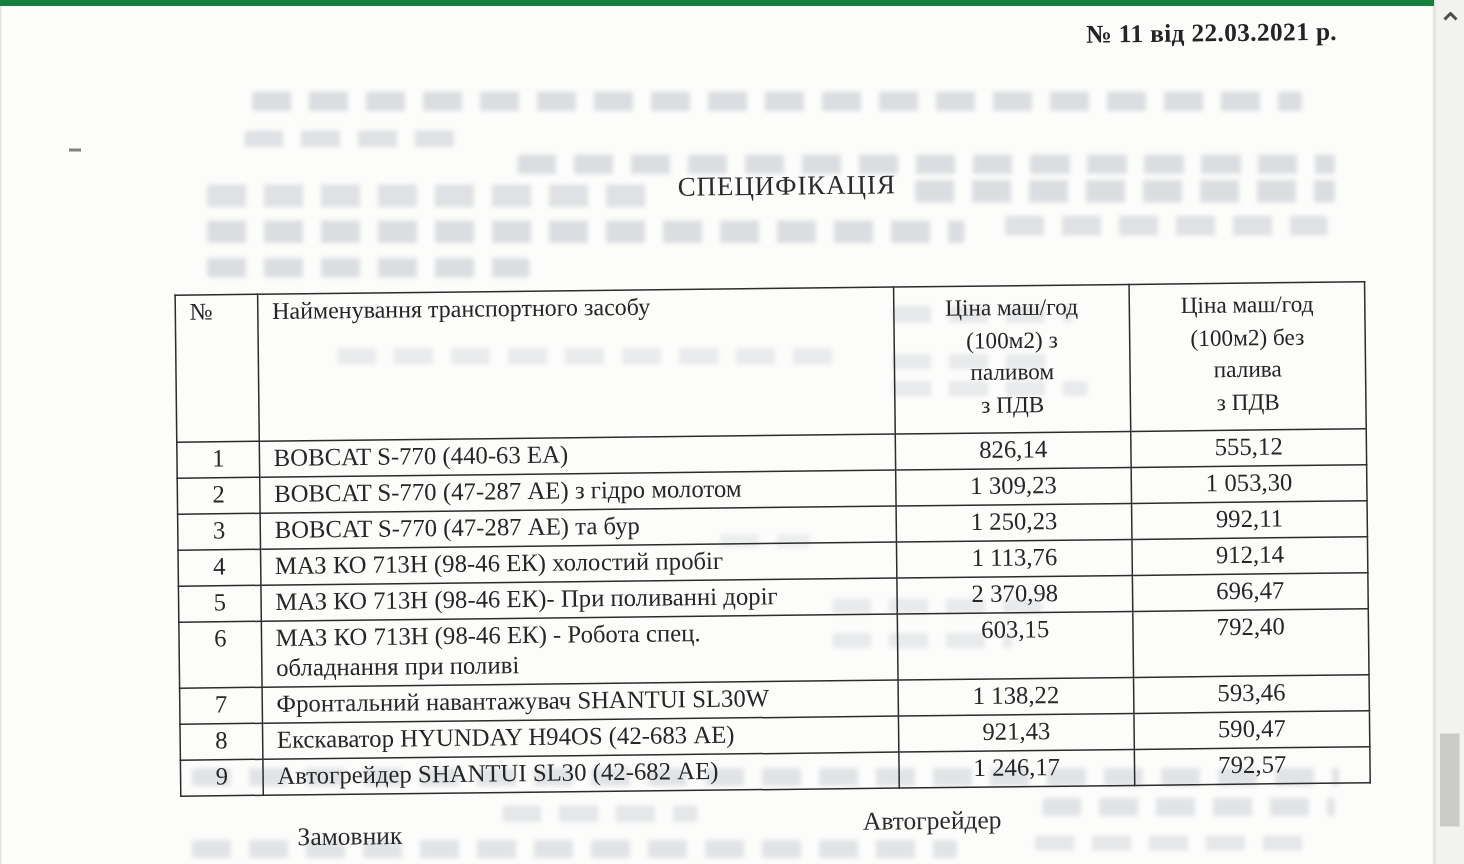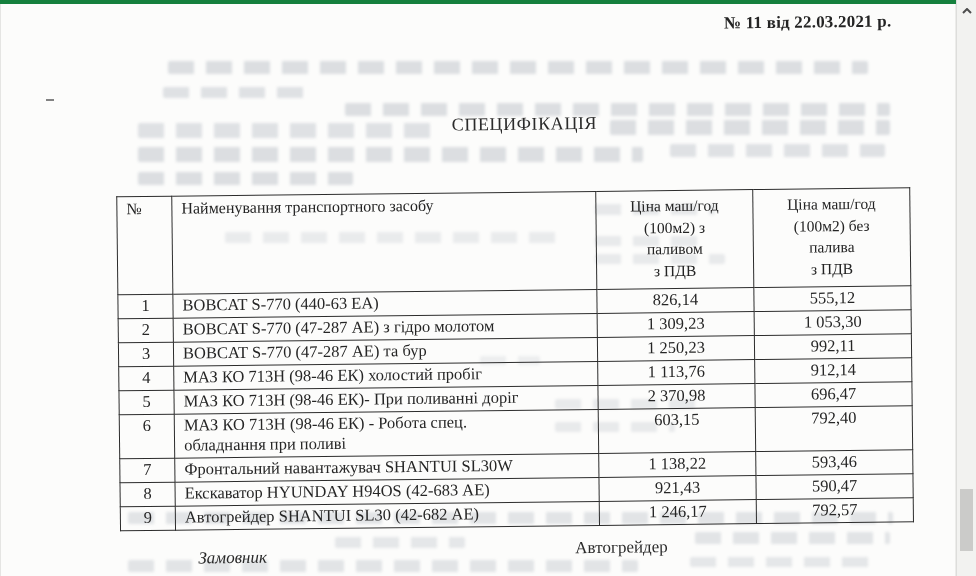--- a/index.html
+++ b/index.html
@@ -40,21 +40,21 @@
   .th-num{width:45px;vertical-align:top;text-align:left;padding:3px 0 0 9px;font-size:16px;}
   .th-name{width:414px;vertical-align:top;text-align:left;padding:3px 0 0 9px;font-size:16px;}
   .th-price{width:154px;vertical-align:top;text-align:center;padding-top:4px;
     font-size:15.5px;line-height:21.5px;white-space:pre-line;height:92px;}
   .spec tbody tr{height:22px;}
   .spec td{font-size:16.5px;line-height:20px;color:#262626;}
   .td-num{text-align:center;vertical-align:top;padding-top:1px;}
   .td-name{text-align:left;vertical-align:top;padding:1px 4px 2px 9px;white-space:pre-line;}
   .td-price{text-align:center;vertical-align:top;padding-top:1px;}
   .sig{position:absolute;font-size:17px;color:#2a2a2a;}
-  .sig-customer{left:196px;top:541px;font-style:italic;}
+  .sig-customer{left:196px;top:541px;}
   .sig-executor{left:573px;top:535px;}
   
   .smudge{
     position:absolute;pointer-events:none;
     background:repeating-linear-gradient(90deg,
       rgba(112,124,140,.55) 0 26px, rgba(112,124,140,0) 26px 38px);
     filter:blur(1.4px);border-radius:2px;
   }
   .dash{position:absolute;left:46px;top:95px;width:8px;height:2px;background:#5a5a5a;opacity:.75;}
   

